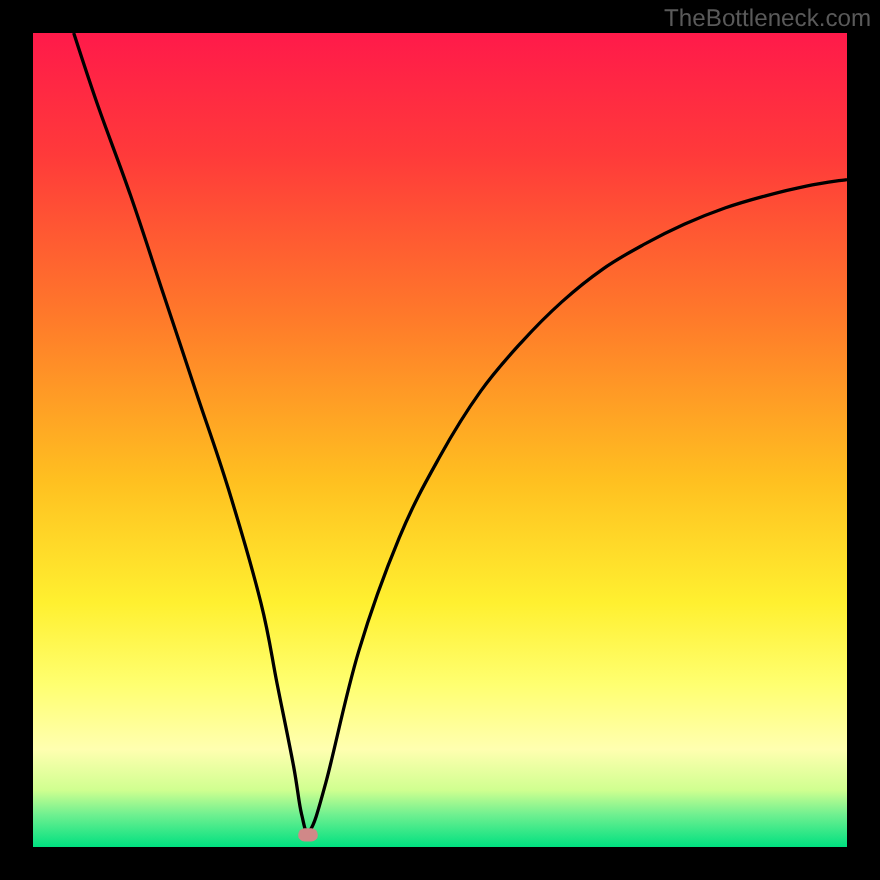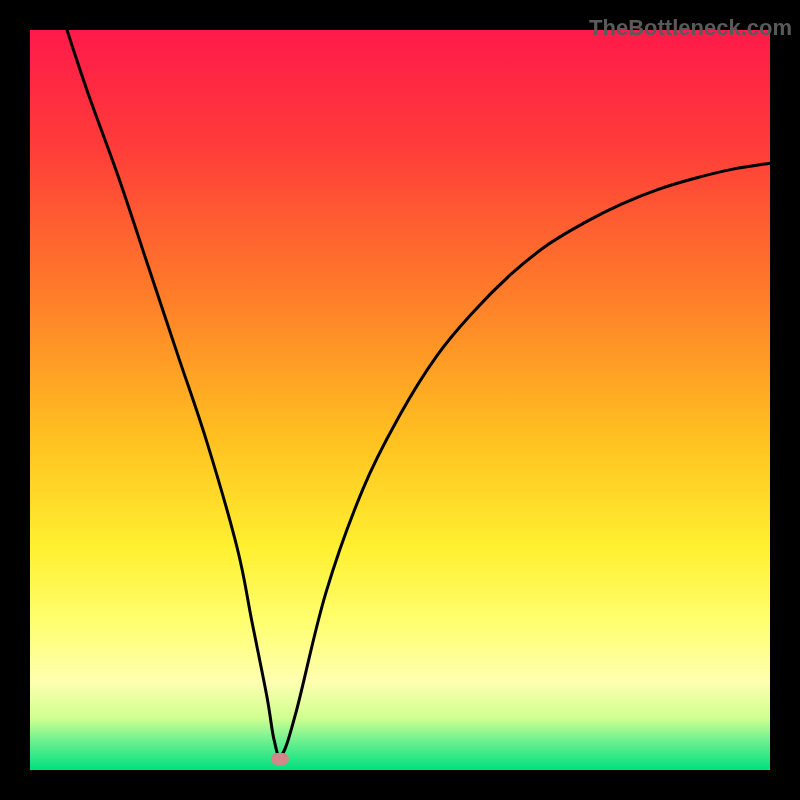--- a/index.html
+++ b/index.html
@@ -1,17 +1,17 @@
 <!DOCTYPE html>
 <html><head>
 <meta charset="utf-8">
 <style>
   * { margin: 0; padding: 0; box-sizing: border-box; }
   body { width: 800px; height: 800px; background: #000; position: relative; font-family: Arial, sans-serif; }
-  .watermark { position: absolute; top: 15px; right: 8px; color: #5a5a5a; font-size: 22px; font-weight: 700; z-index: 10; }
+  .watermark { position: absolute; top: 4px; right: 8px; color: #5a5a5a; font-size: 22px; font-weight: 400; z-index: 10; }
   .chart-container { position: absolute; top: 30px; left: 30px; width: 740px; height: 740px; }
   .gradient-bg { position: absolute; top: 0; left: 0; width: 740px; height: 740px; }
   .curve-svg { position: absolute; top: 0; left: 0; width: 740px; height: 740px; }
   .marker { position: absolute; width: 18px; height: 12px; background: #d08888; border-radius: 6px; transform: translate(-50%, -50%); }
 </style>
 </head>
 <body>
 
 <div class="watermark">TheBottleneck.com</div>
 

